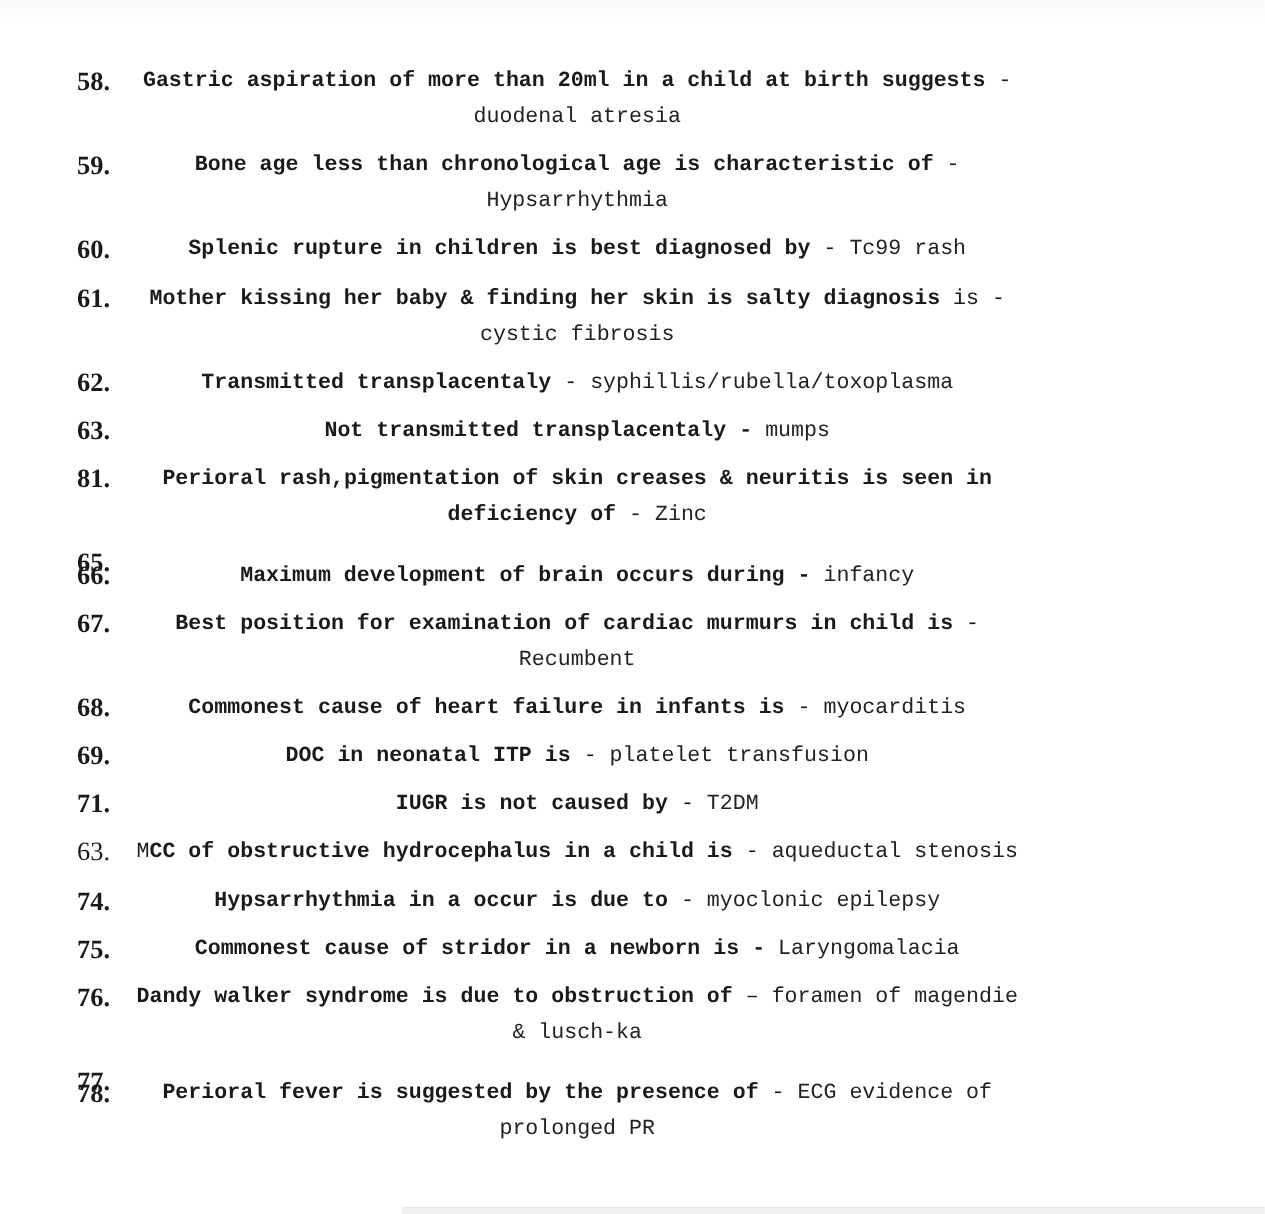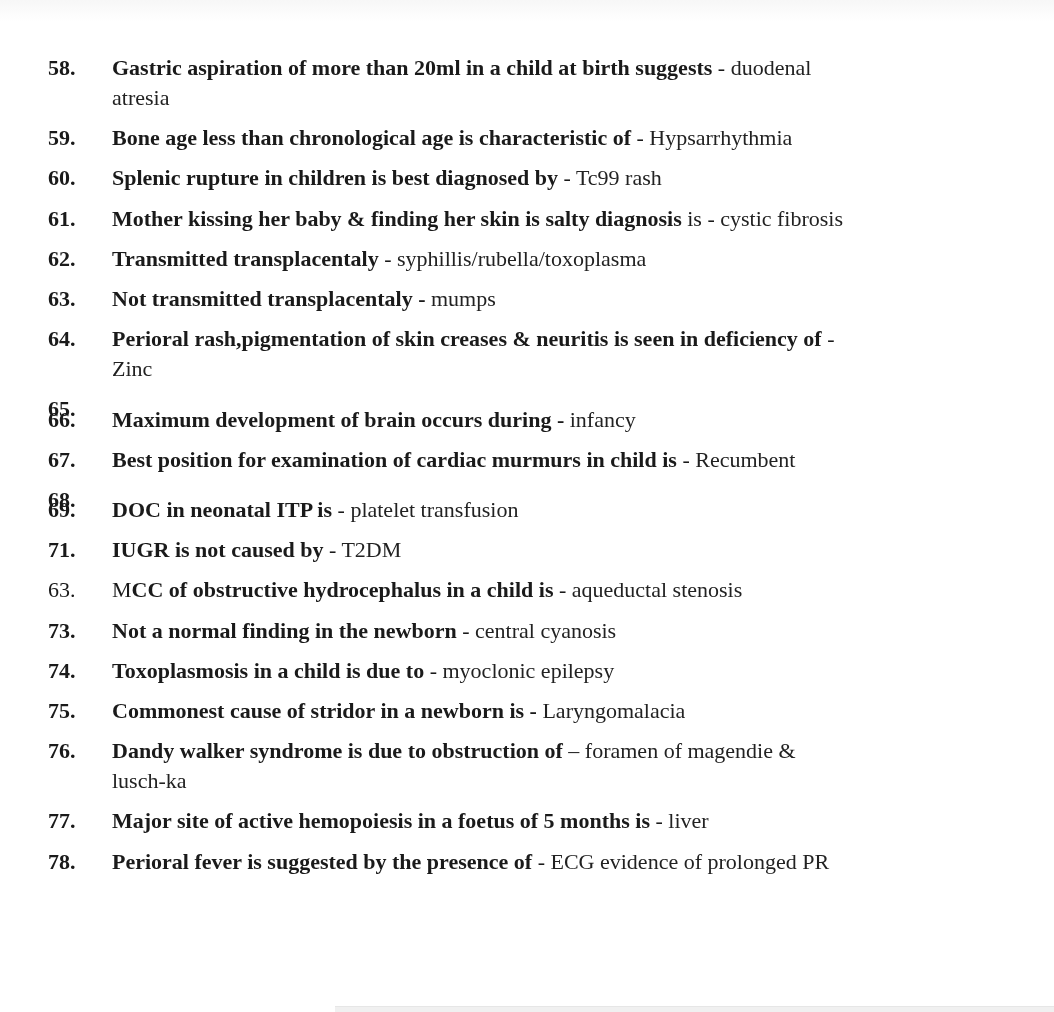--- a/index.html
+++ b/index.html
@@ -37,20 +37,21 @@
       border-top: 1px solid #e6e6e6;
     }
     .list {
       position: absolute;
       left: 0;
       top: 53px;
       width: 850px;
       margin: 0;
       padding: 0;
       list-style: none;
+      text-align: center;
     }
     .item {
       position: relative;
       display: flex;
       align-items: flex-start;
       font-size: 20.5px;
       line-height: 30px;
       margin-bottom: 10.2px;
       letter-spacing: -0.6px;
     }
@@ -60,22 +61,22 @@
       width: 60px;
       font-weight: bold;
       font-family: "Liberation Serif", "DejaVu Serif", serif;
       font-size: 22px;
       letter-spacing: 0;
     }
     .num.regular { font-weight: normal; }
     .text {
       margin-left: 112px;
       width: 890px;
-      font-family: Liberation Serif, serif;
-      font-size: 22px;
+      font-family: Liberation Mono, monospace;
+      font-size: 18px;
       letter-spacing: 0;
     }
     .q { font-weight: bold; }
     .q-lead { font-weight: normal; }
     .sep { font-weight: normal; }
     .sep.bold { font-weight: bold; }
     .a { font-weight: normal; color: #222; }
   </style>
 </head>
 <body>
@@ -102,68 +103,64 @@
     </li>
     <li class="item">
       <span class="num">62.</span>
       <span class="text"><span class="q">Transmitted transplacentaly</span><span class="sep"> - </span><span class="a">syphillis/rubella/toxoplasma</span></span>
     </li>
     <li class="item">
       <span class="num">63.</span>
       <span class="text"><span class="q">Not transmitted transplacentaly</span><span class="sep bold"> - </span><span class="a">mumps</span></span>
     </li>
     <li class="item">
-      <span class="num">64.</span>
+      <span class="num">81.</span>
       <span class="text"><span class="q">Perioral rash,pigmentation of skin creases &amp; neuritis is seen in deficiency of</span><span class="sep"> - </span><span class="a">Zinc</span></span>
     </li>
     <li class="item">
       <span class="num">65.</span>
     </li>
     <li class="item">
       <span class="num">66.</span>
       <span class="text"><span class="q">Maximum development of brain occurs during</span><span class="sep bold"> - </span><span class="a">infancy</span></span>
     </li>
     <li class="item">
       <span class="num">67.</span>
       <span class="text"><span class="q">Best position for examination of cardiac murmurs in child is</span><span class="sep"> - </span><span class="a">Recumbent</span></span>
     </li>
     <li class="item">
       <span class="num">68.</span>
+      <span class="text"><span class="q">Commonest cause of heart failure in infants is</span><span class="sep"> - </span><span class="a">myocarditis</span></span>
     </li>
     <li class="item">
       <span class="num">69.</span>
       <span class="text"><span class="q">DOC in neonatal ITP is</span><span class="sep"> - </span><span class="a">platelet transfusion</span></span>
     </li>
     <li class="item">
       <span class="num">71.</span>
       <span class="text"><span class="q">IUGR is not caused by</span><span class="sep"> - </span><span class="a">T2DM</span></span>
     </li>
     <li class="item">
       <span class="num regular">63.</span>
       <span class="text"><span class="q-lead">M</span><span class="q">CC of obstructive hydrocephalus in a child is</span><span class="sep"> - </span><span class="a">aqueductal stenosis</span></span>
     </li>
     <li class="item">
-      <span class="num">73.</span>
-      <span class="text"><span class="q">Not a normal finding in the newborn</span><span class="sep"> - </span><span class="a">central cyanosis</span></span>
-    </li>
-    <li class="item">
       <span class="num">74.</span>
-      <span class="text"><span class="q">Toxoplasmosis in a child is due to</span><span class="sep"> - </span><span class="a">myoclonic epilepsy</span></span>
+      <span class="text"><span class="q">Hypsarrhythmia in a occur is due to</span><span class="sep"> - </span><span class="a">myoclonic epilepsy</span></span>
     </li>
     <li class="item">
       <span class="num">75.</span>
       <span class="text"><span class="q">Commonest cause of stridor in a newborn is</span><span class="sep bold"> - </span><span class="a">Laryngomalacia</span></span>
     </li>
     <li class="item">
       <span class="num">76.</span>
       <span class="text"><span class="q">Dandy walker syndrome is due to obstruction of</span><span class="sep"> – </span><span class="a">foramen  of magendie &amp; lusch-ka</span></span>
     </li>
     <li class="item">
       <span class="num">77.</span>
-      <span class="text"><span class="q">Major site of active hemopoiesis in a foetus of 5 months is</span><span class="sep"> - </span><span class="a">liver</span></span>
     </li>
     <li class="item">
       <span class="num">78.</span>
       <span class="text"><span class="q">Perioral fever is suggested by the presence of</span><span class="sep"> - </span><span class="a">ECG evidence of prolonged PR</span></span>
     </li>
   </ol>
 
   <div class="bottom-edge"></div>
 </div>
 

